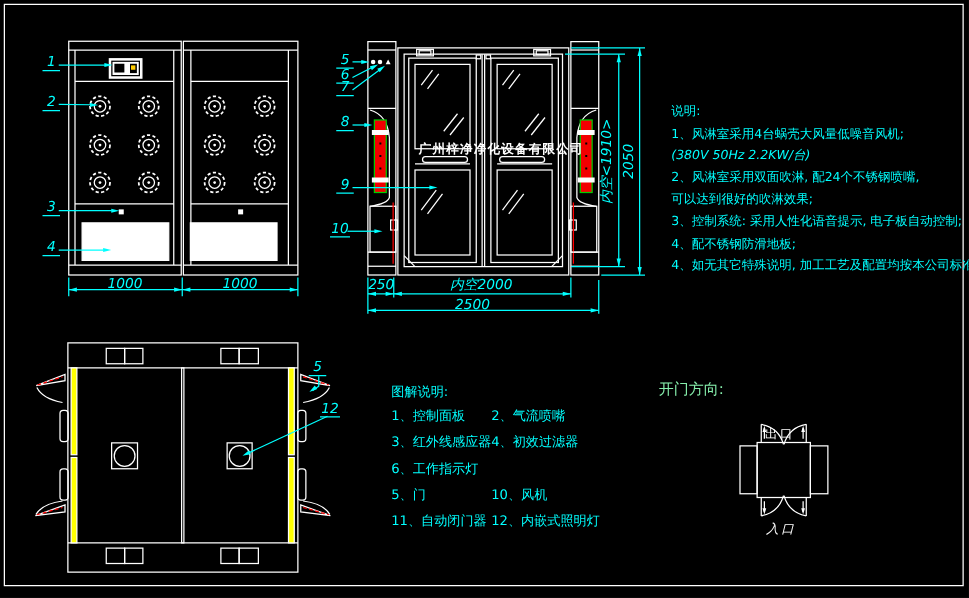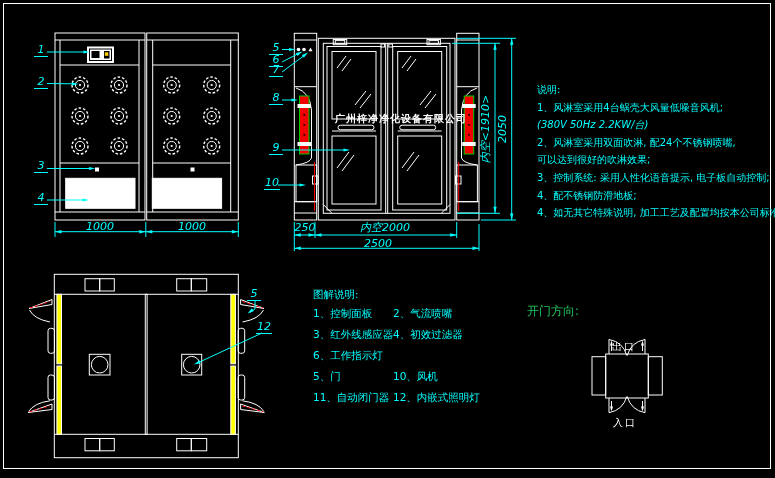--- a/index.html
+++ b/index.html
@@ -8,25 +8,25 @@
   .frame{position:absolute;left:3px;top:3px;width:766px;height:464px;border:1px solid #fff;}
   svg{position:absolute;left:0;top:0;}
   .txt{position:absolute;color:#00ffff;white-space:nowrap;}
   .callout{font-size:11px;font-style:italic;border-bottom:1px solid #00ffff;
            min-width:12px;text-align:center;line-height:12px;padding:0 1px;}
   .dim{font-size:11px;font-style:italic;text-align:center;}
   .vdim{transform:rotate(-90deg);transform-origin:left top;text-align:center;}
   .watermark{color:#fff;font-size:10px;letter-spacing:1px;font-weight:bold;}
   .notes{left:537px;top:81px;font-size:10px;line-height:17.6px;}
   .note-italic{font-style:italic;}
-  .legend{left:313px;top:288px;font-size:10.5px;}
+  .legend{left:313px;top:307px;font-size:10.5px;}
   .legend-title{height:19px;}
   .legend-row{display:flex;height:21px;}
   .legend-left{width:80px;}
-  .door-dir-title{color:#22c55e;font-size:12px;}
+  .door-dir-title{color:#86efac;font-size:12px;}
   .door-dir-label{color:#ffffff;font-size:10px;letter-spacing:2px;}
 </style>
 </head>
 <body>
 
 <div class="sheet">
   <div class="frame"></div>
 
   <svg width="775" height="478" viewBox="0 0 775 478">
     <defs>
@@ -351,14 +351,14 @@
       <div>10、风机</div>
     </div>
     <div class="legend-row">
       <div class="legend-left">11、自动闭门器</div>
       <div>12、内嵌式照明灯</div>
     </div>
   </div>
 
   <div class="txt door-dir-title" style="left:527px;top:303px;">开门方向:</div>
   <div class="txt door-dir-label" style="left:612px;top:324px;margin-top:16px;">出口</div>
-  <div class="txt door-dir-label" style="left:613px;top:416px;">入口</div>
+  <div class="txt door-dir-label" style="left:613px;top:416px;font-style:italic;">入口</div>
 </div>
 
 </body></html>

